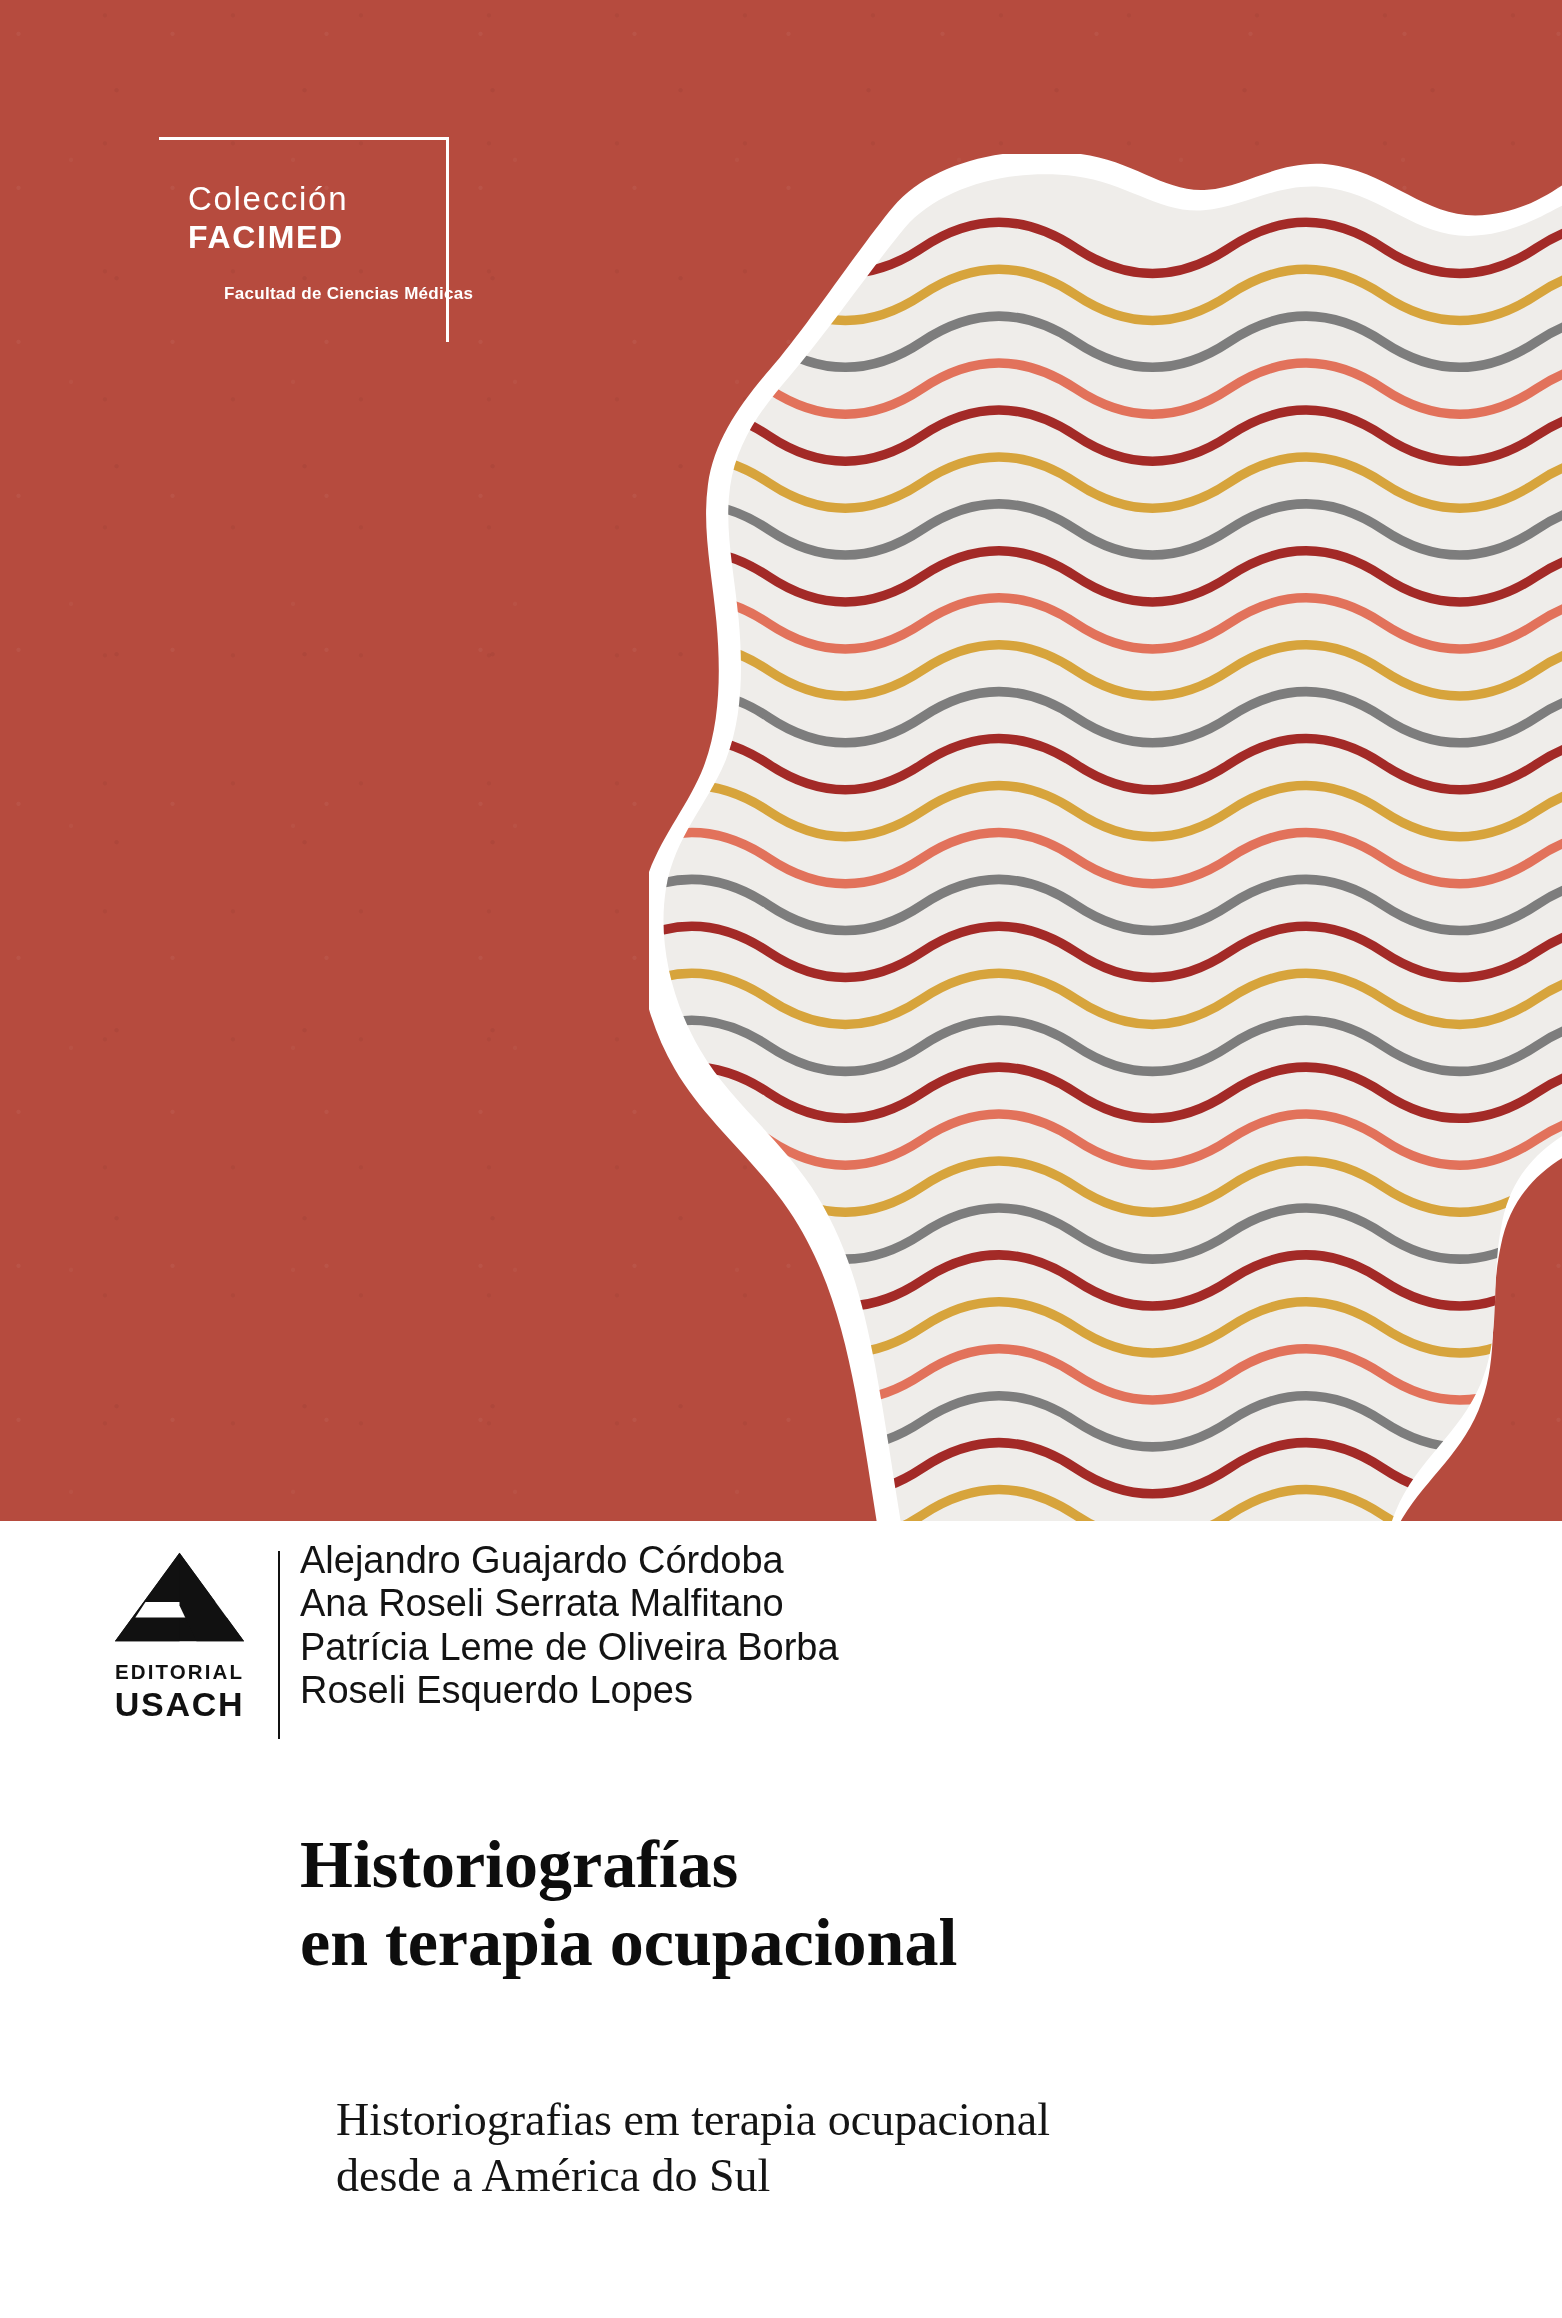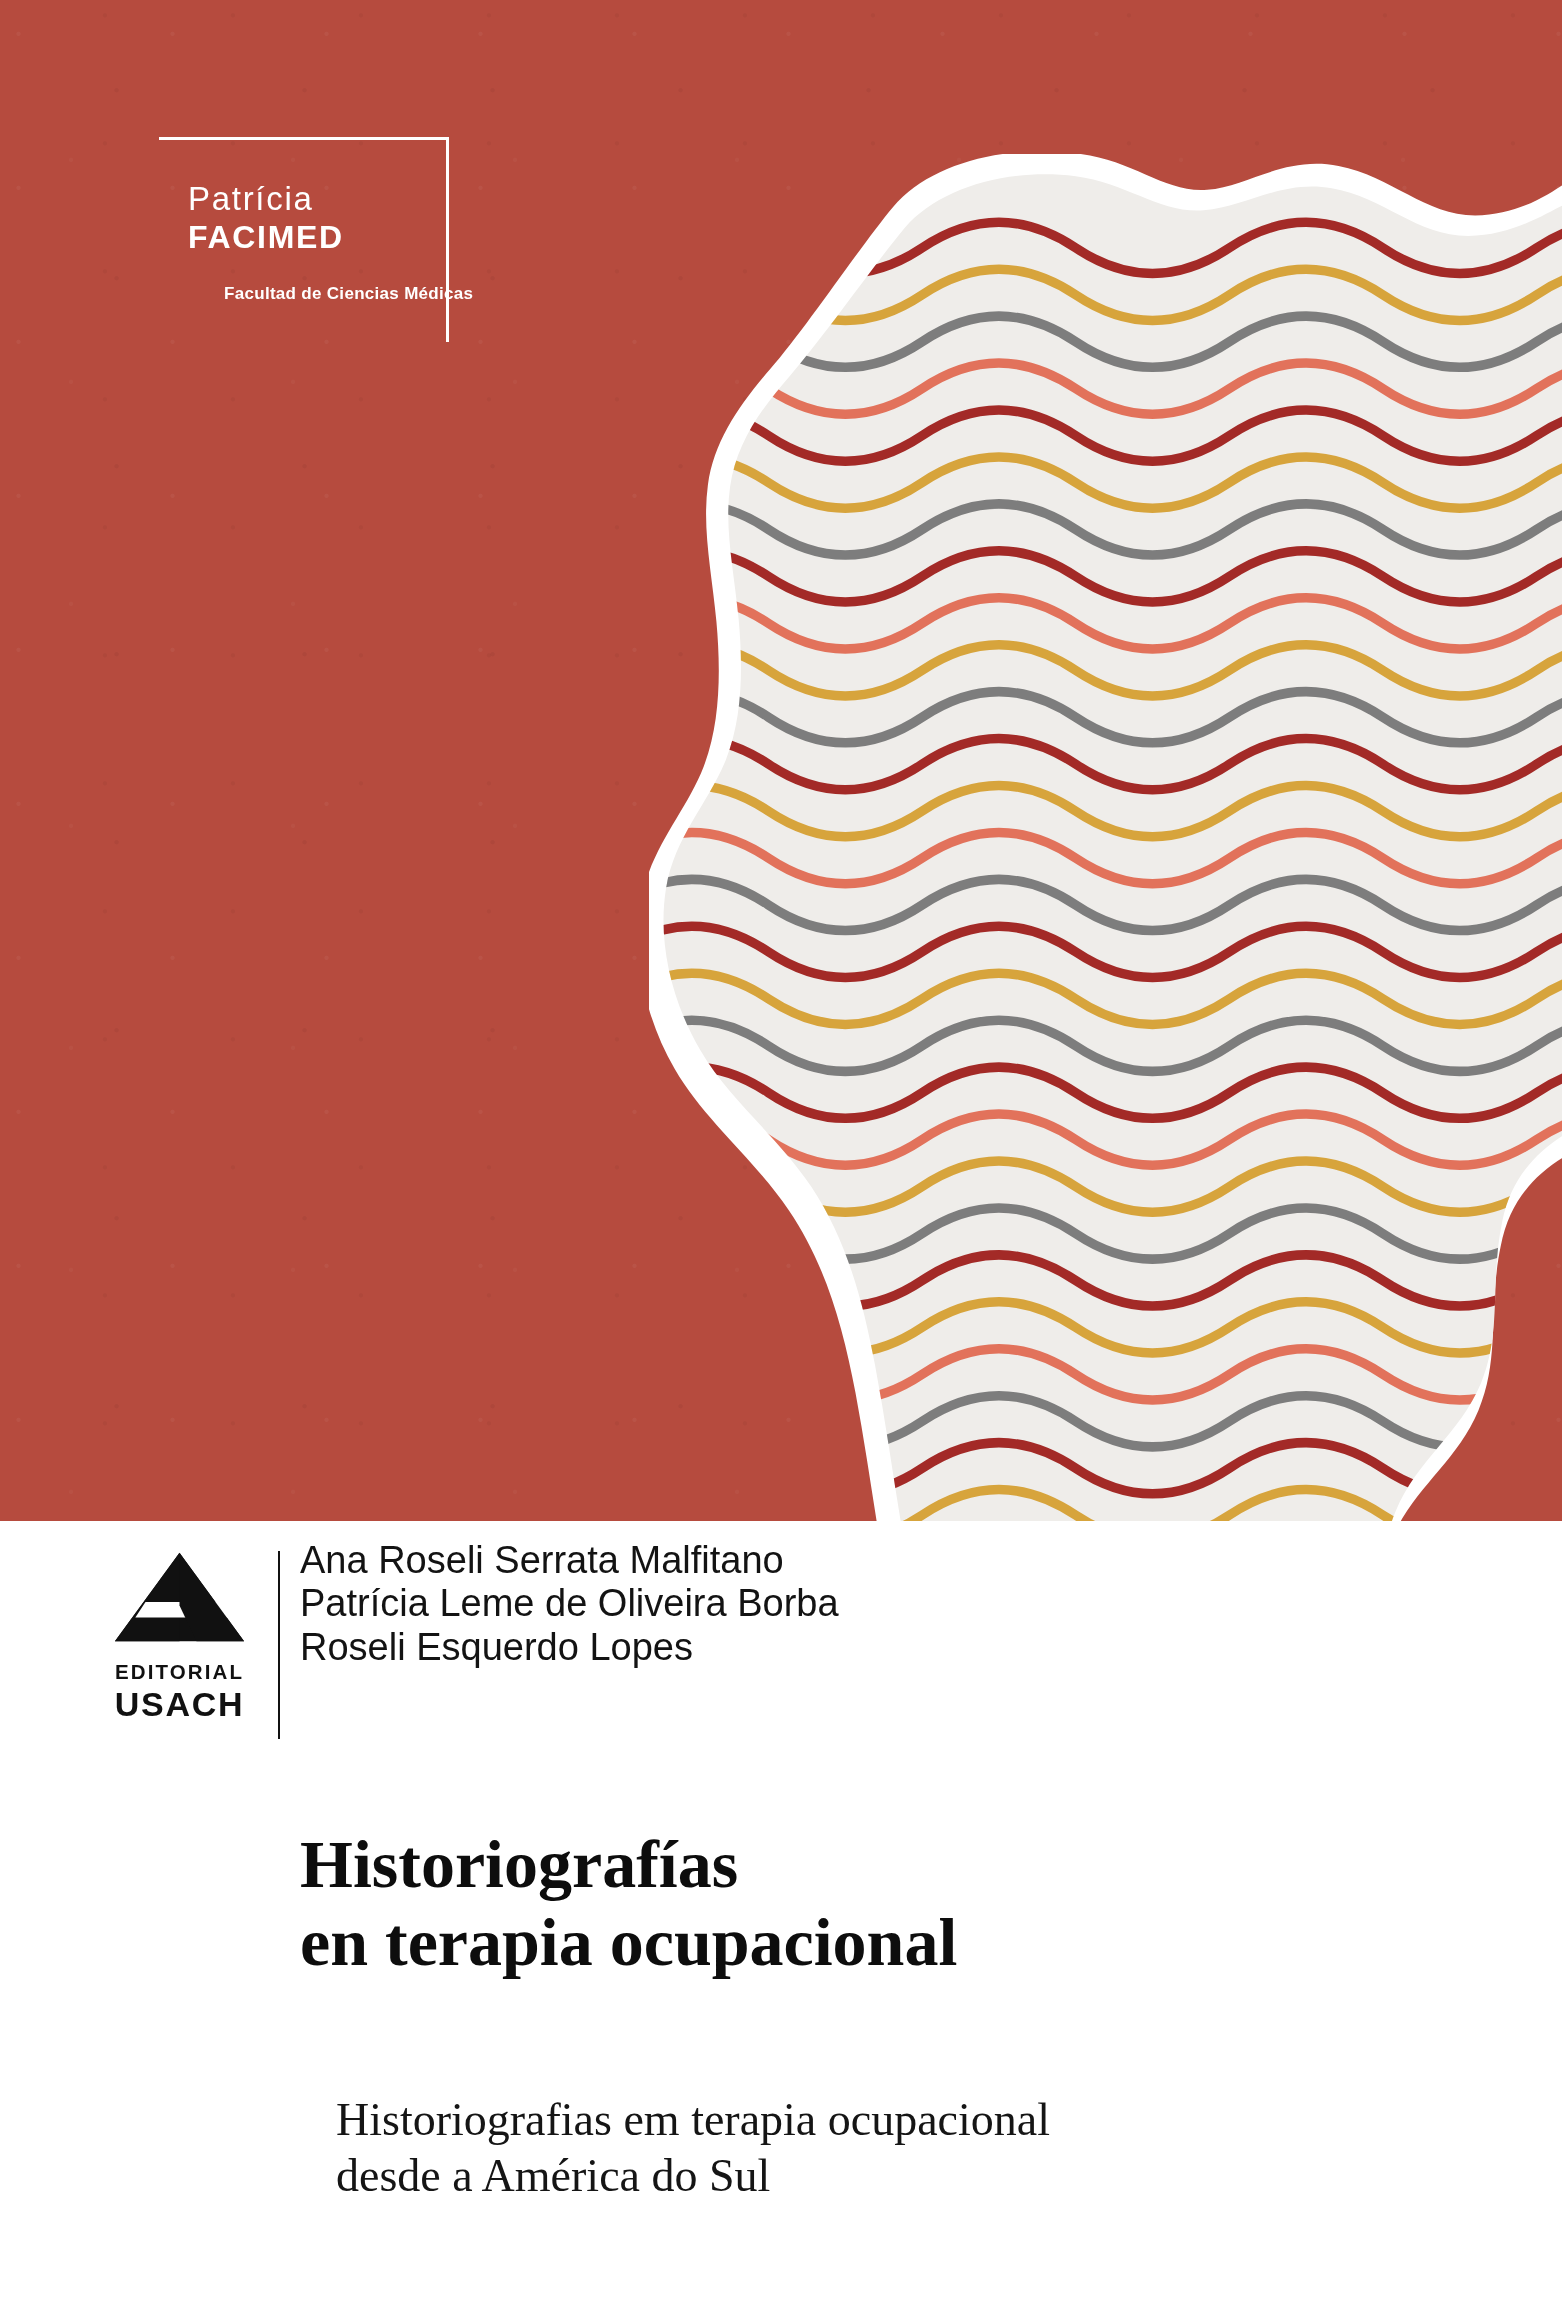--- a/index.html
+++ b/index.html
@@ -192,21 +192,21 @@
 </head>
 <body>
 
 <div class="cover">
 
   <div class="red-field"></div>
 
   <div class="badge">
     <div class="rule-top"></div>
     <div class="rule-right"></div>
-    <div class="coleccion">Patrícia</div>
+    <div class="coleccion">Colección</div>
     <div class="facimed">FACIMED</div>
     <div class="facultad">Facultad de Ciencias Médicas</div>
   </div>
 
   <div class="continent">
     <svg viewBox="0 0 1071 2360" xmlns="http://www.w3.org/2000/svg" aria-hidden="true">
       <defs>
         <clipPath id="samerica">
           <path d="M300 86
             C 340 40, 420 16, 500 26
@@ -337,20 +337,21 @@
       <path d="M60 66 L150 66 L160 84 L48 84 Z" fill="#ffffff"></path>
       <path d="M74 40 L150 40 L158 56 L64 56 Z" fill="#ffffff" opacity="0"></path>
       <path d="M100 8 L176 112 L120 112 L100 70 Z" fill="#111111"></path>
     </svg>
     <div class="ed-label">EDITORIAL</div>
     <div class="usach-label">USACH</div>
     <div class="logo-rule"></div>
   </div>
 
   <div class="authors">
+    <div>Alejandro Guajardo Córdoba</div>
     <div>Ana Roseli Serrata Malfitano</div>
     <div>Patrícia Leme de Oliveira Borba</div>
     <div>Roseli Esquerdo Lopes</div>
   </div>
 
   <div class="title-es">
     <div>Historiografías</div>
     <div>en terapia ocupacional</div>
   </div>
 

